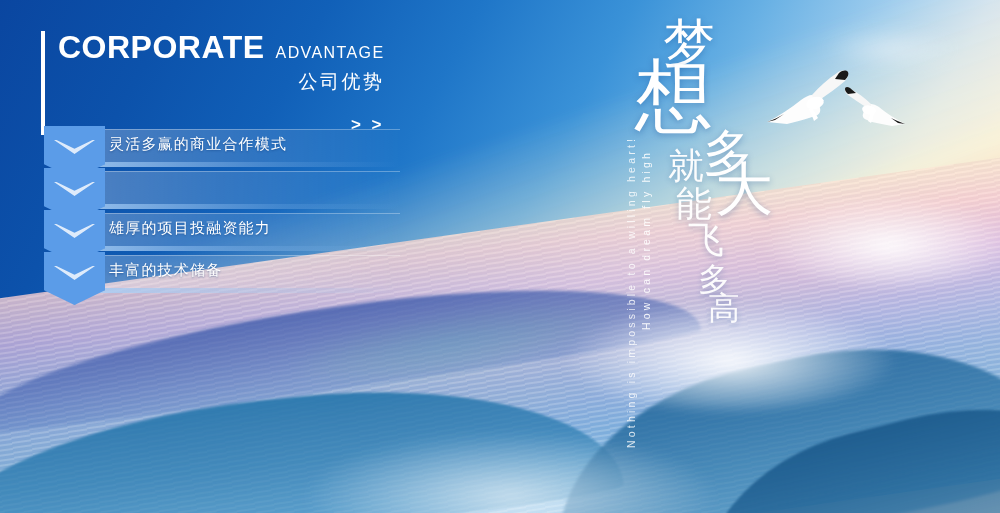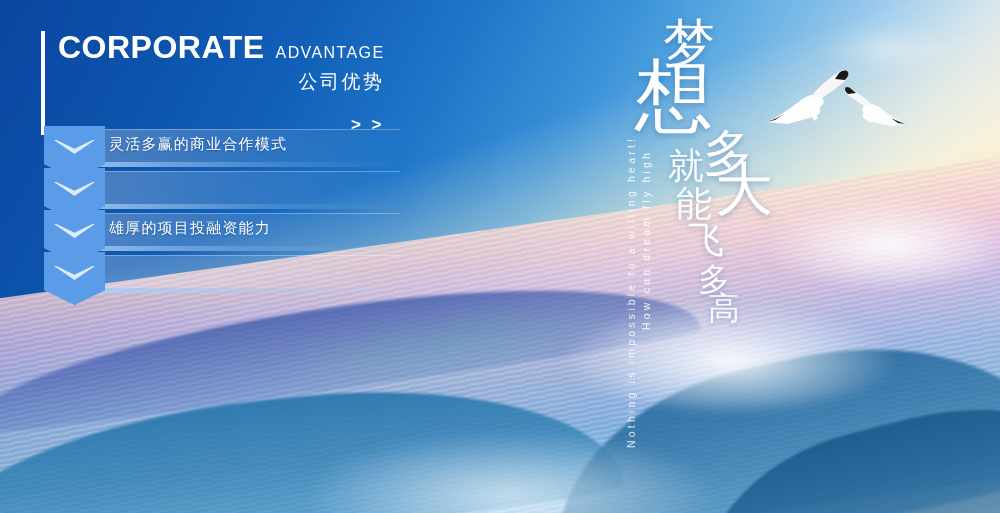--- a/index.html
+++ b/index.html
@@ -260,20 +260,21 @@
           <div class="tick"></div>
         </div>
       <div class="adv-label">雄厚的项目投融资能力</div>
     </div>
 
     <div class="adv-row">
       <div class="adv-bar"></div>
       <div class="chev last">
           <div class="tick"></div>
         </div>
+      <div class="adv-label">丰富的技术储备</div>
     </div>
 
   </div>
 
   <div class="calli">
     <span class="ch ch-meng">梦</span>
     <span class="ch ch-xiang">想</span>
     <span class="ch ch-duo1">多</span>
     <span class="ch ch-da">大</span>
     <span class="ch ch-jiu">就</span>

